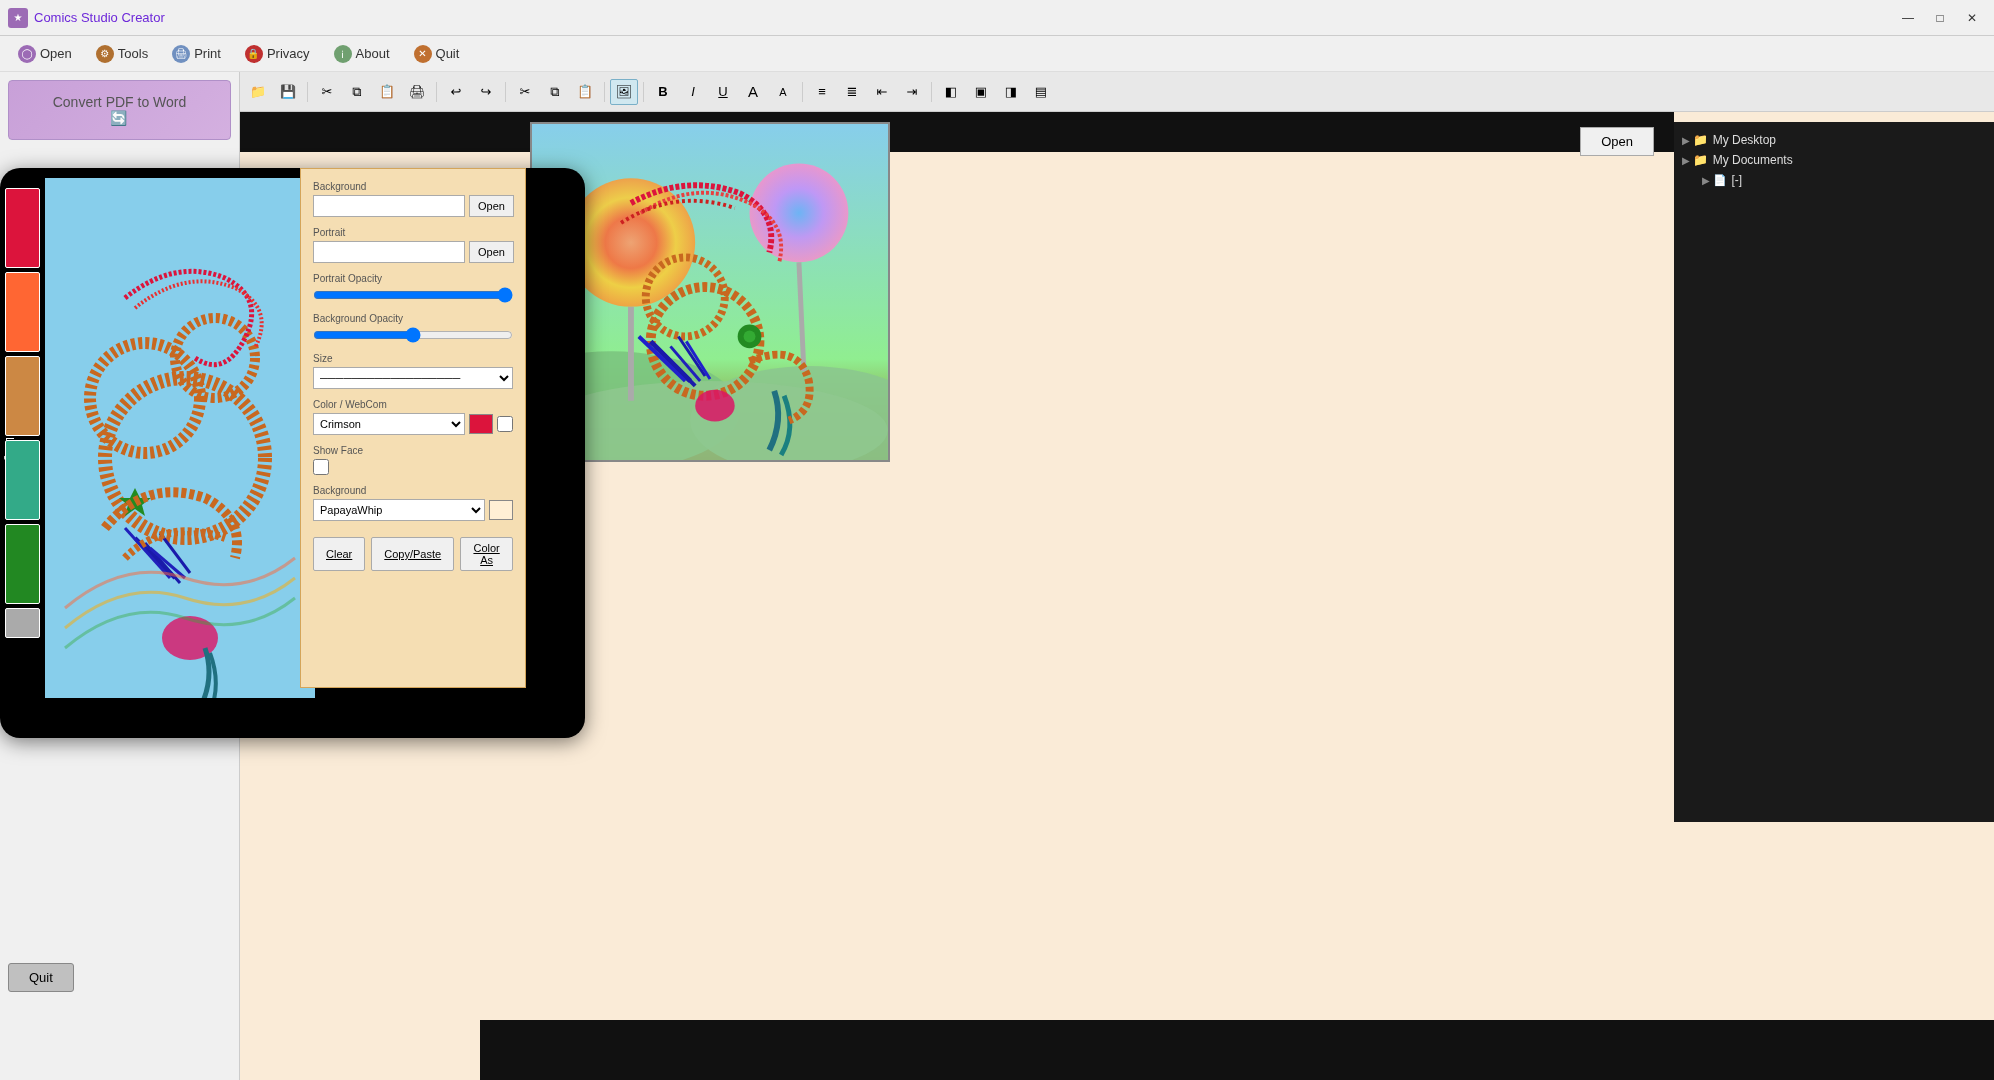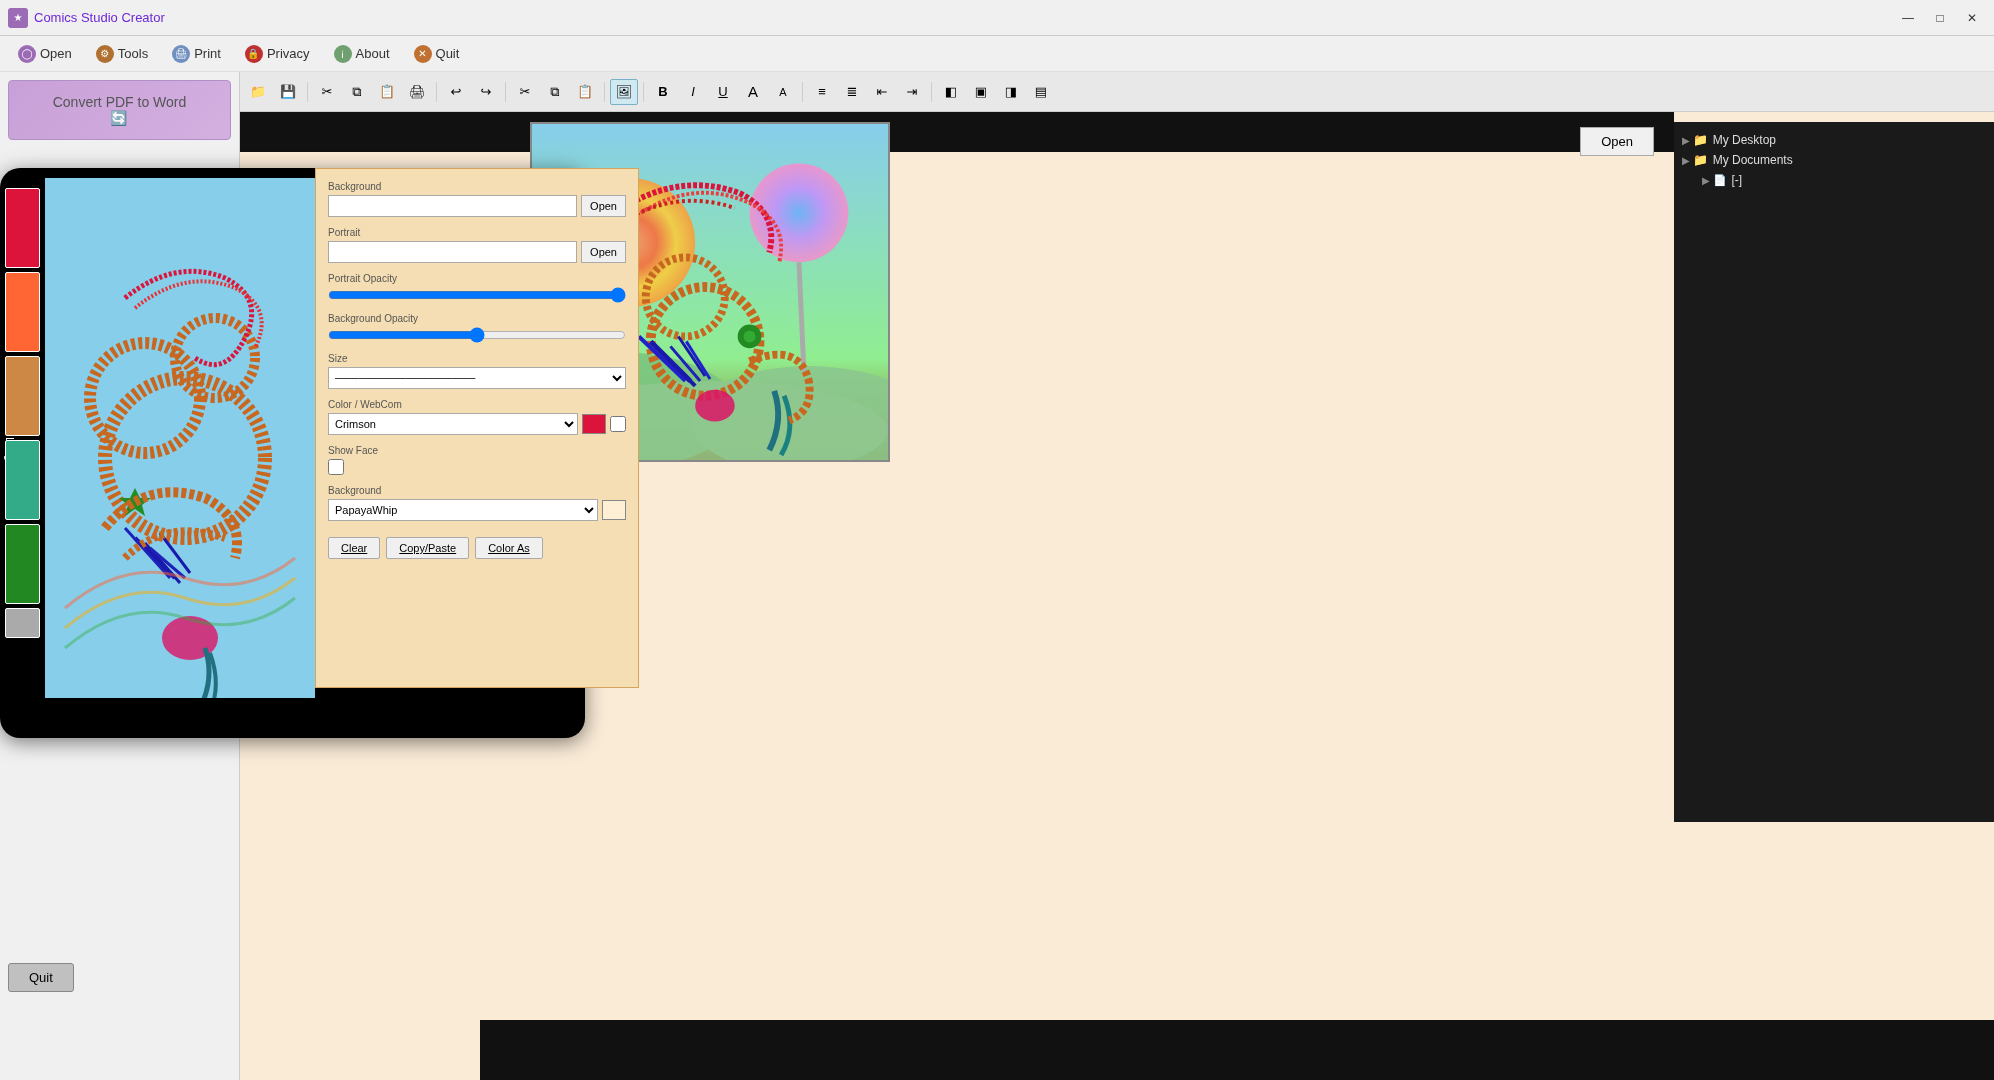--- a/index.html
+++ b/index.html
@@ -138,22 +138,22 @@
       color: white;
       font-size: 10px;
       writing-mode: vertical-rl;
       text-orientation: mixed;
     }
 
     
     #settings-panel {
       position: absolute;
       top: 168px;
-      left: 315px;
-      width: 324px;
+      left: 300px;
+      width: 226px;
       height: 520px;
       background: #f5deb3;
       border: 1px solid #d4a55a;
       z-index: 210;
       padding: 12px;
       overflow-y: auto;
     }
     .settings-row {
       margin-bottom: 10px;
     }

